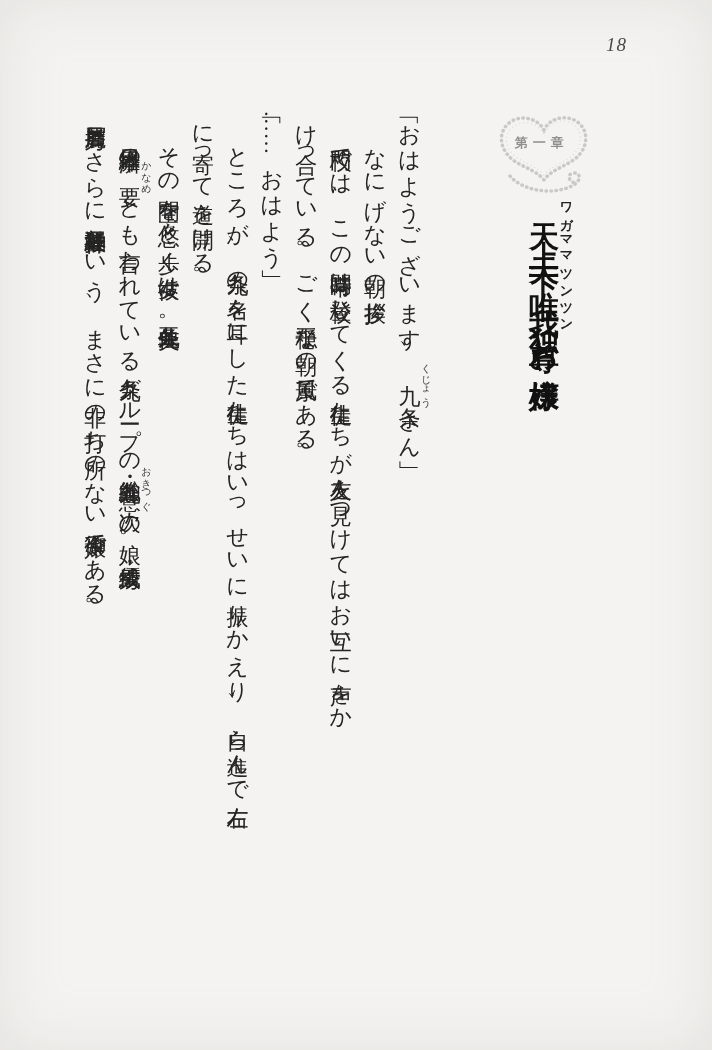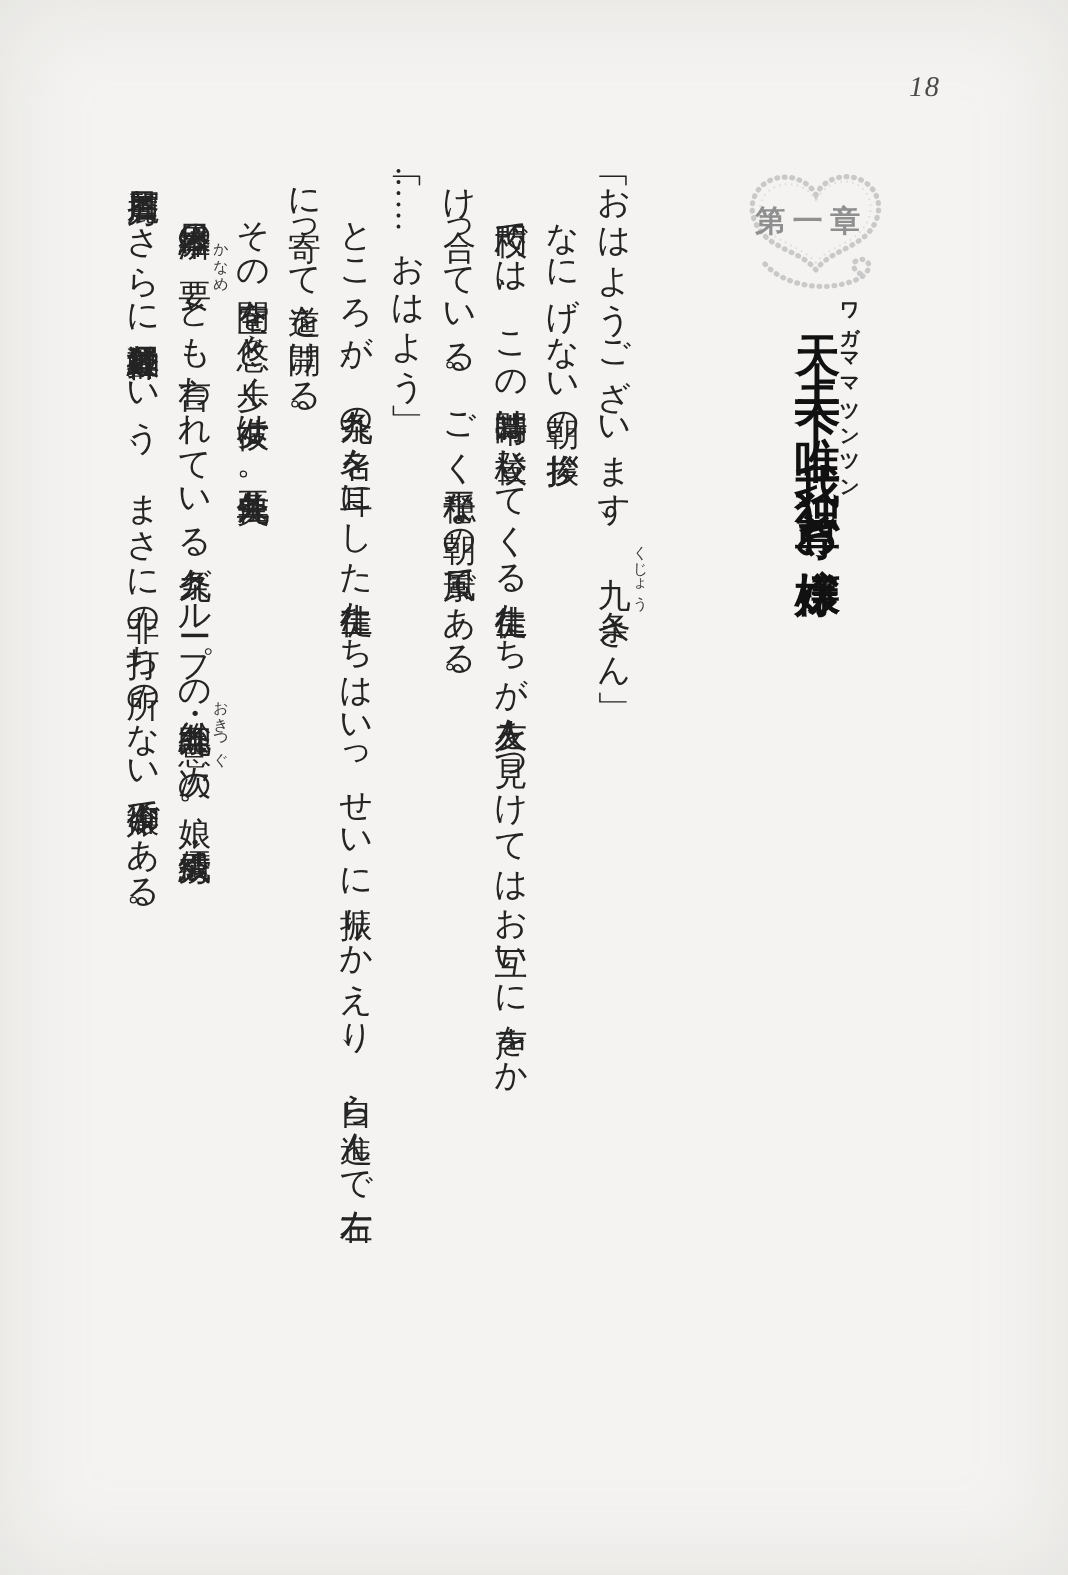--- a/index.html
+++ b/index.html
@@ -6,32 +6,32 @@
   .page{
     position:relative;
     width:712px;height:1050px;
     background:#f4f3f1;
     font-family:"Liberation Serif","DejaVu Serif",serif;
     color:#1f1f1f;
     overflow:hidden;
     box-shadow:inset 0 0 60px rgba(180,178,172,.25);
   }
   .page-number{
-    position:absolute;left:606px;top:48px;
+    position:absolute;left:606px;top:34px;
     font-size:19px;font-style:italic;color:#4a4a4a;
     letter-spacing:1px;
   }
   
   .chapter-mark{
     position:absolute;left:492px;top:112px;width:104px;height:96px;
   }
   .chapter-mark svg{position:absolute;left:0;top:0;}
   .chapter-label{
     position:absolute;left:50%;top:22px;transform:translateX(-54%);
-    font-size:20px;color:#8f8f8f;letter-spacing:5px;white-space:nowrap;
+    font-size:13px;color:#8f8f8f;letter-spacing:5px;white-space:nowrap;
     font-weight:bold;
   }
   
   .chapter-title{
     position:absolute;left:524px;top:192px;height:380px;
     writing-mode:vertical-rl;text-orientation:mixed;
     font-size:30px;font-weight:bold;line-height:40px;
     letter-spacing:1px;color:#111;
   }
   .chapter-title rt{

